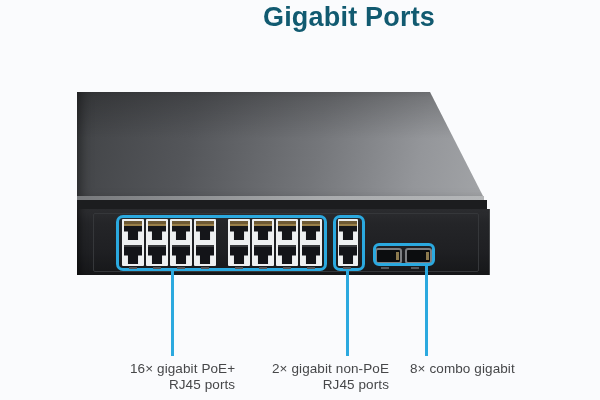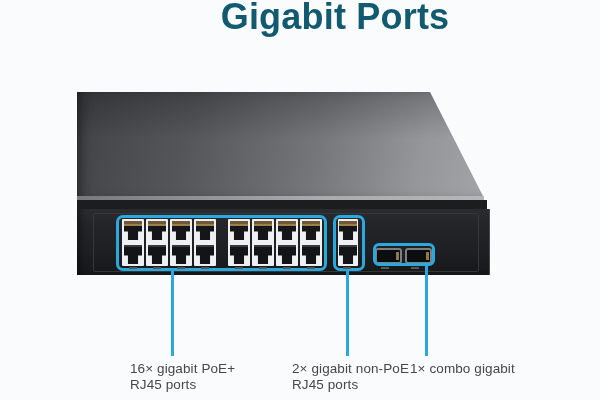--- a/index.html
+++ b/index.html
@@ -2,22 +2,22 @@
 <html style="--accent: #2ba9df; --title-color: #115a70; --bg: #fafbfd;"><head>
 <meta charset="utf-8">
 <style>
   html,body { margin:0; padding:0; }
   .stage {
     position:relative; width:600px; height:400px; overflow:hidden;
     background:var(--bg,#fafbfd);
     font-family:"Liberation Sans", sans-serif;
   }
   .title {
-    position:absolute; top:2px; left:335px; transform:translateX(-50%);
-    margin:0; font-size:36px; line-height:30px; font-weight:bold;
+    position:absolute; top:2px; left:349px; transform:translateX(-50%);
+    margin:0; font-size:27px; line-height:30px; font-weight:bold;
     color:var(--title-color,#115a70); letter-spacing:0.2px; white-space:nowrap;
   }
   .switch { position:absolute; inset:0; }
   .top-face {
     position:absolute; left:77px; top:92px; width:413px; height:104px;
     clip-path:polygon(0 0, 353px 0, 406px 104px, 0 104px);
     background:
       linear-gradient(180deg, rgba(0,0,0,0.22), rgba(0,0,0,0) 45%),
       linear-gradient(102deg,#414346 0%,#54565a 28%,#74767a 58%,#94969a 82%,#a3a5a8 100%);
     box-shadow: inset 10px 0 14px -8px rgba(0,0,0,0.55);
@@ -73,22 +73,22 @@
   #boxB { left:333px; top:215px; width:32px;  height:56px; }
   #boxC { left:373px; top:243px; width:62px;  height:23px; border-radius:6px; }
   .leader { position:absolute; width:3px; background:var(--accent,#2ba9df); }
   #lead1 { left:171px; top:270px; height:86px; }
   #lead2 { left:346px; top:270px; height:86px; }
   #lead3 { left:425px; top:265px; height:91px; }
   .clabel {
     position:absolute; top:361px; font-size:13.5px; line-height:15.5px;
     color:#464749; letter-spacing:0.1px; white-space:nowrap;
   }
-  .clabel span { display:block; }
-  #label1 { left:130px; } #label2 { left:272px;margin-left:20px; } #label3 { left:410px; }
+  .clabel span { display:block;text-align:right; }
+  #label1 { left:130px; } #label2 { left:272px; } #label3 { left:410px; }
 </style>
 </head>
 <body>
 
 <div class="stage">
   <h1 class="title">Gigabit Ports</h1>
 
   <div class="switch">
     <div class="top-face"></div>
     <div class="edge-light"></div>
@@ -151,21 +151,21 @@
 
   <div class="clabel" id="label1">
     <span>16× gigabit PoE+</span>
     <span>RJ45 ports</span>
   </div>
   <div class="clabel" id="label2">
     <span>2× gigabit non-PoE</span>
     <span>RJ45 ports</span>
   </div>
   <div class="clabel" id="label3">
-    <span>1× combo gigabit</span>
+    <span>8× combo gigabit</span>
   </div>
 <div class="pmark" style="left: 129px;"></div>
     <div class="pmark" style="left: 153px;"></div>
     <div class="pmark" style="left: 177px;"></div>
     <div class="pmark" style="left: 201px;"></div>
     <div class="pmark" style="left: 235px;"></div>
     <div class="pmark" style="left: 259px;"></div>
     <div class="pmark" style="left: 283px;"></div>
     <div class="pmark" style="left: 307px;"></div>
     <div class="pmark" style="left: 343px;"></div>

